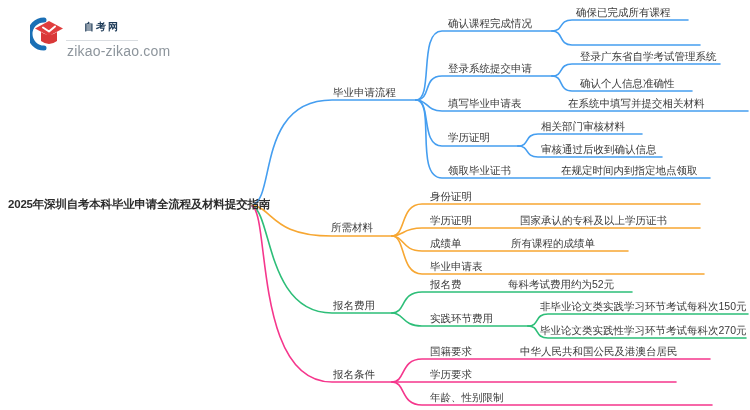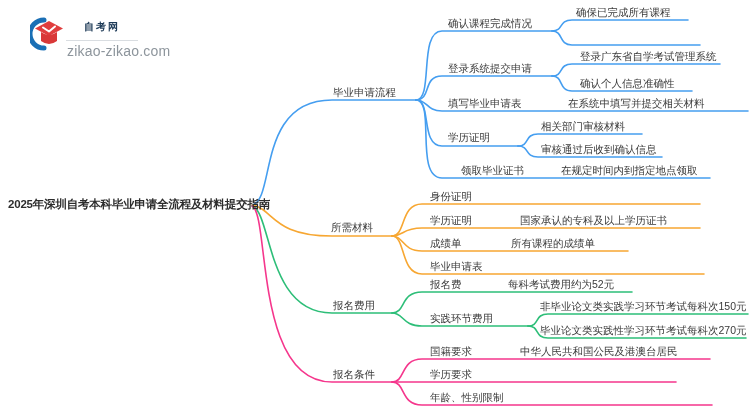--- a/index.html
+++ b/index.html
@@ -97,21 +97,21 @@
   <div class="node" style="left:448px;top:17px">确认课程完成情况</div>
   <div class="node" style="left:576px;top:6px">确保已完成所有课程</div>
   <div class="node" style="left:448px;top:62px">登录系统提交申请</div>
   <div class="node" style="left:580px;top:50px">登录广东省自学考试管理系统</div>
   <div class="node" style="left:580px;top:77px">确认个人信息准确性</div>
   <div class="node" style="left:448px;top:97px">填写毕业申请表</div>
   <div class="node" style="left:568px;top:97px">在系统中填写并提交相关材料</div>
   <div class="node" style="left:448px;top:131px">学历证明</div>
   <div class="node" style="left:541px;top:120px">相关部门审核材料</div>
   <div class="node" style="left:541px;top:143px">审核通过后收到确认信息</div>
-  <div class="node" style="left:461px;top:164px">领取毕业证书</div>
+  <div class="node" style="left:448px;top:164px">领取毕业证书</div>
   <div class="node" style="left:561px;top:164px">在规定时间内到指定地点领取</div>
 
   <div class="node" style="left:331px;top:221px">所需材料</div>
   <div class="node" style="left:430px;top:190px">身份证明</div>
   <div class="node" style="left:430px;top:214px">学历证明</div>
   <div class="node" style="left:520px;top:214px">国家承认的专科及以上学历证书</div>
   <div class="node" style="left:430px;top:237px">成绩单</div>
   <div class="node" style="left:511px;top:237px">所有课程的成绩单</div>
   <div class="node" style="left:430px;top:260px">毕业申请表</div>
 

